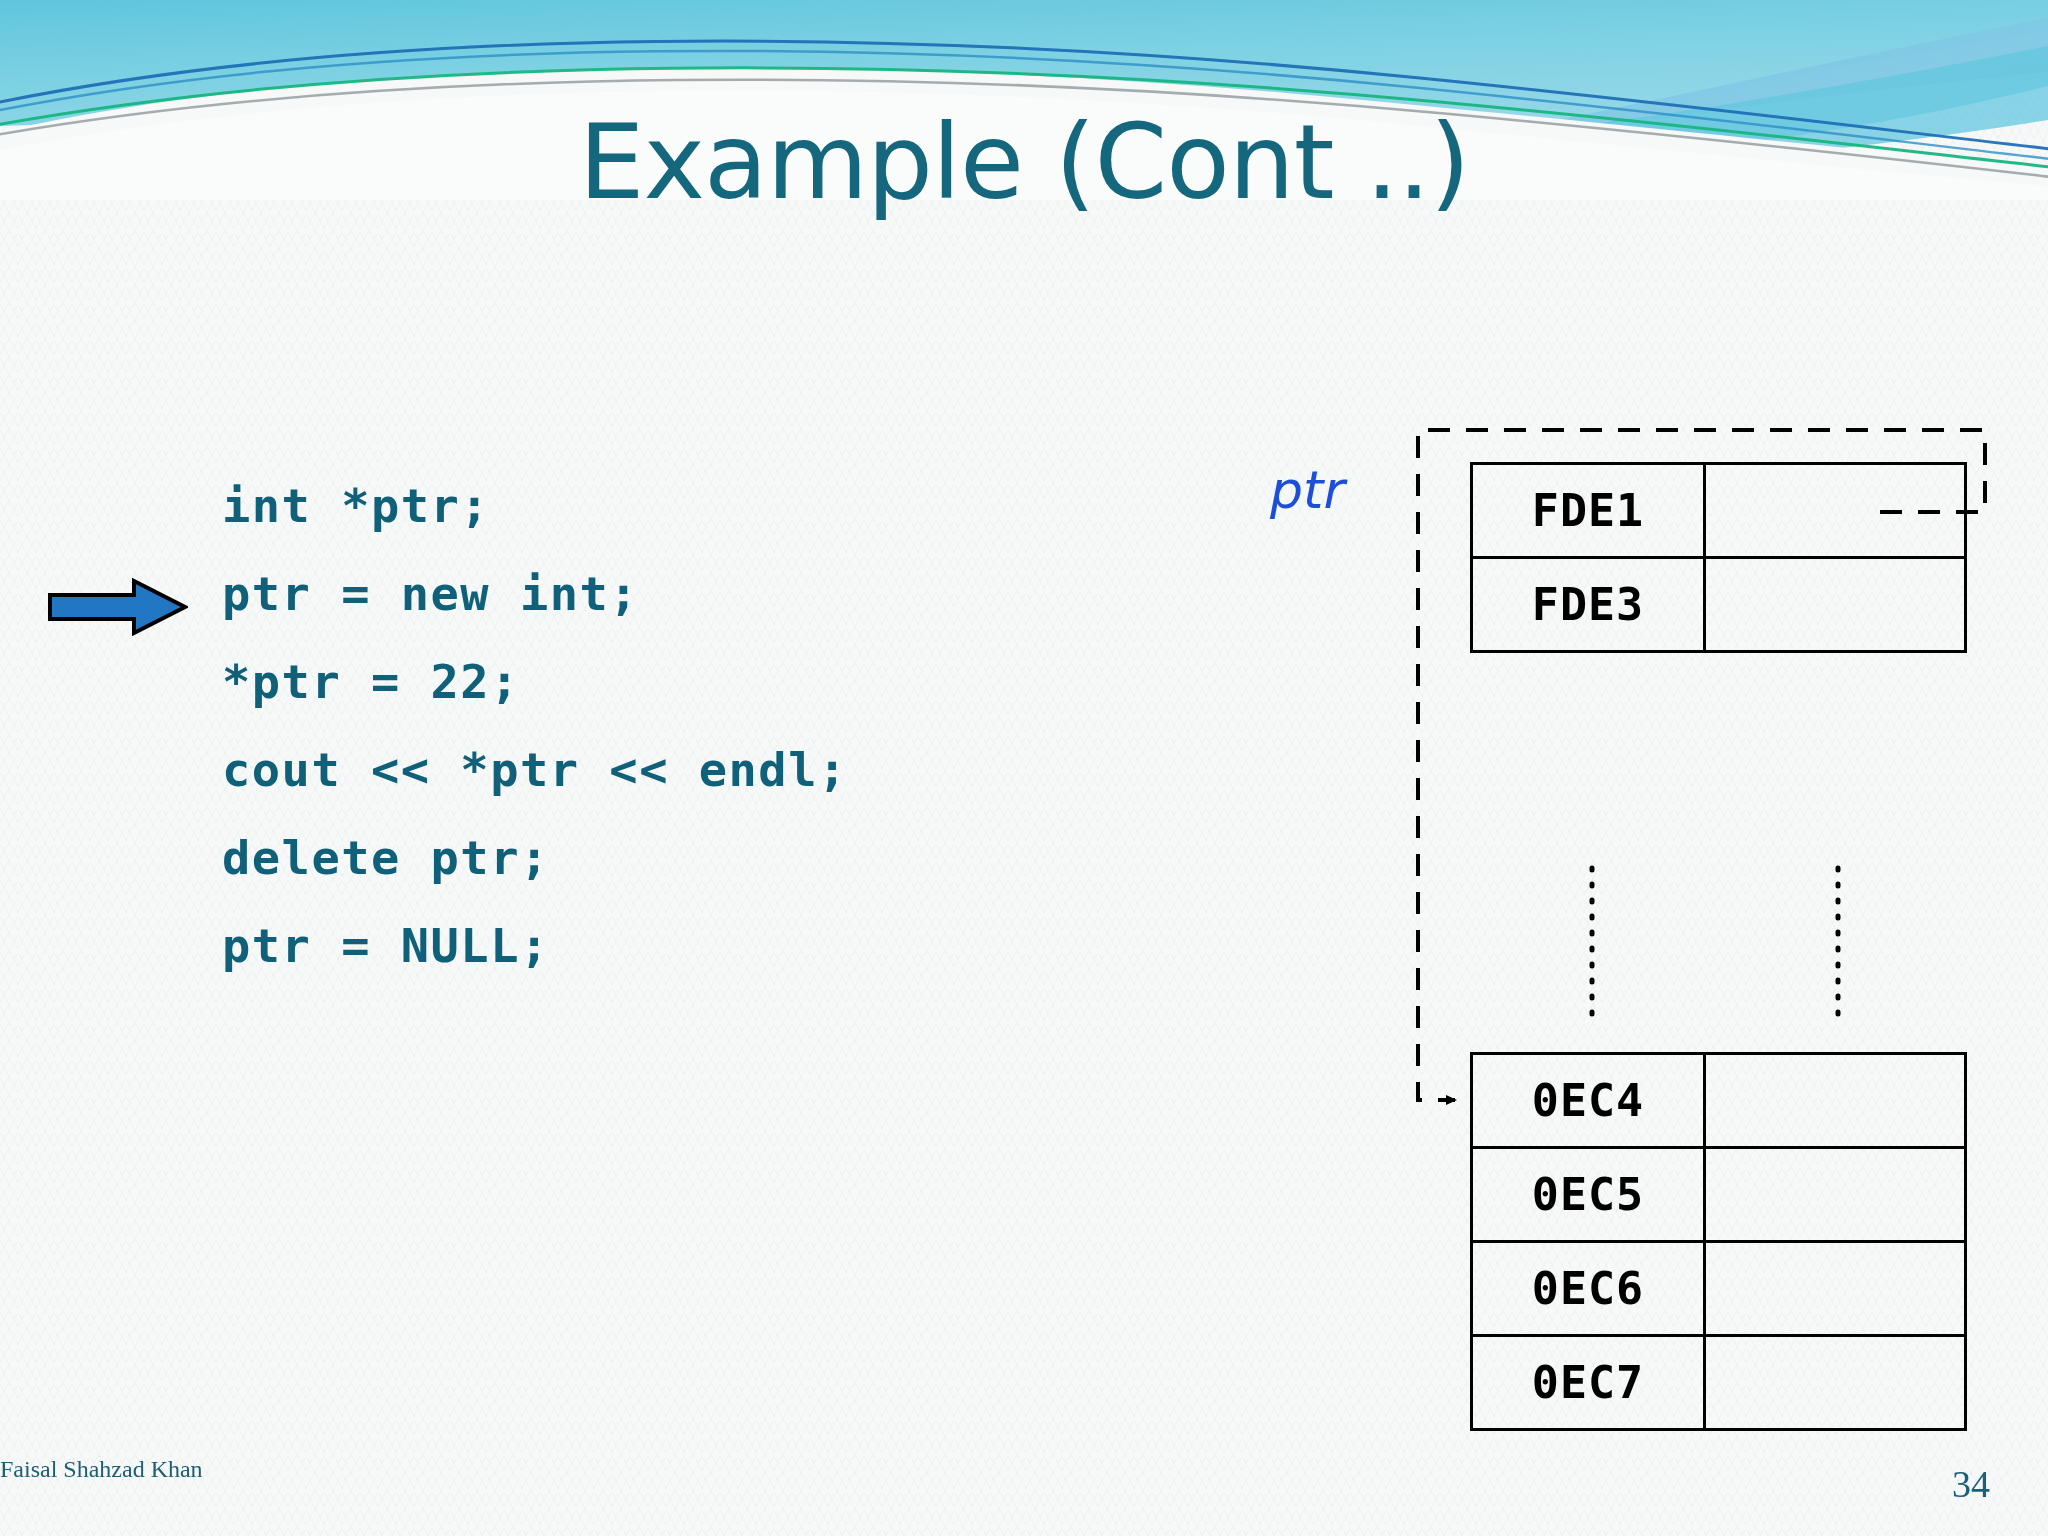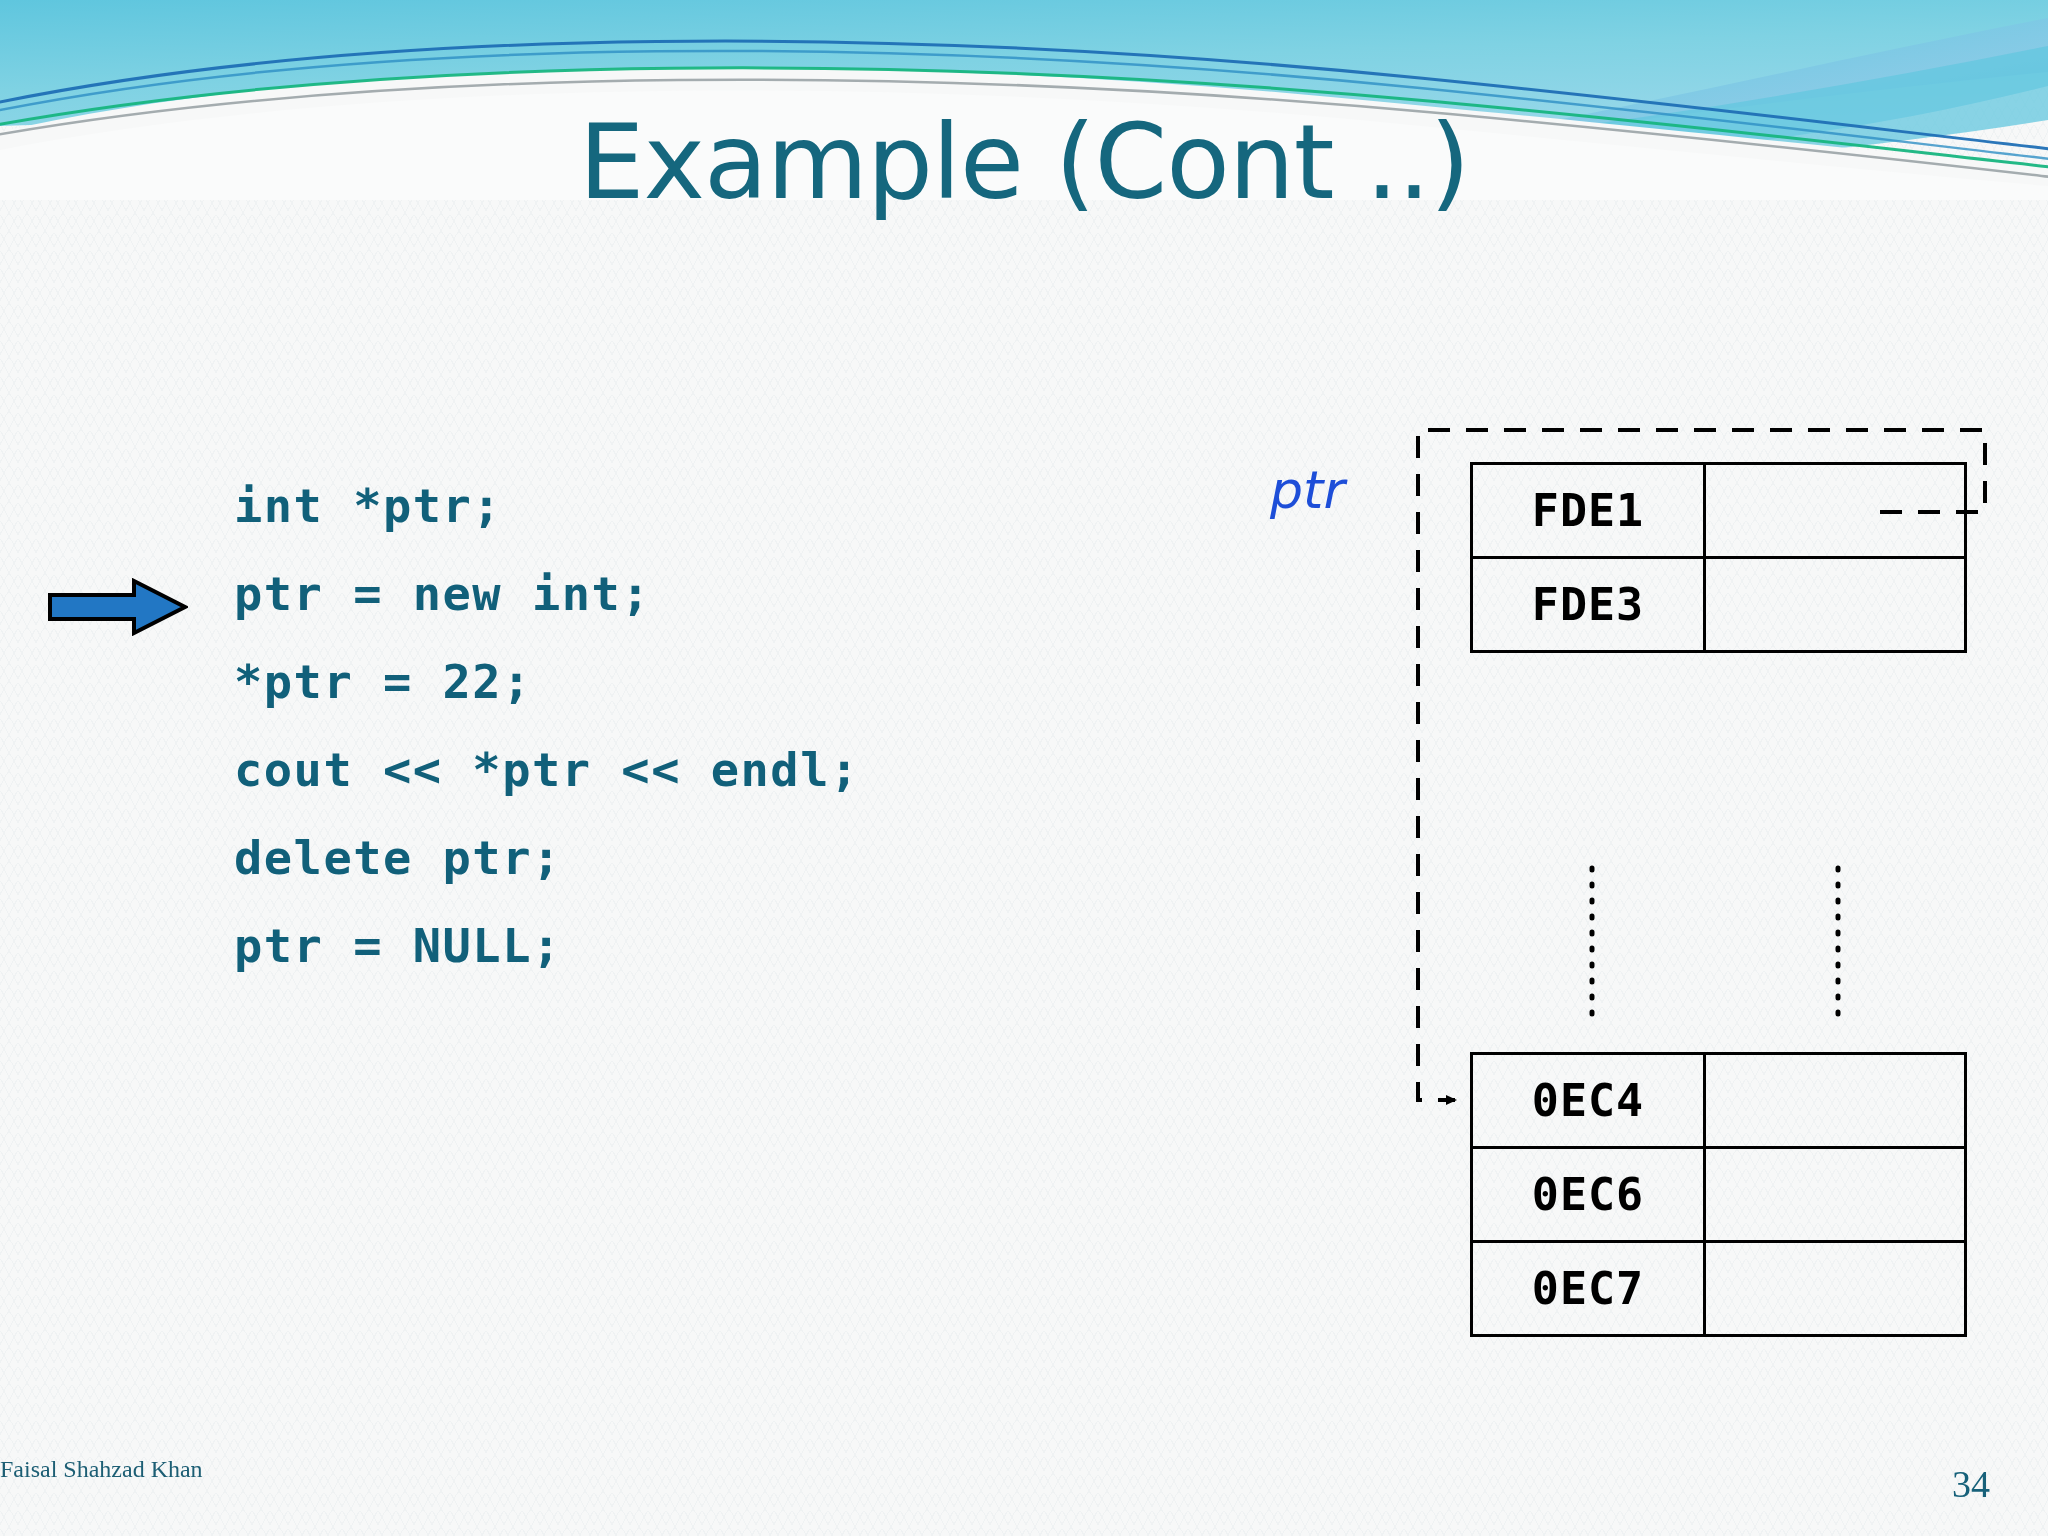--- a/index.html
+++ b/index.html
@@ -65,21 +65,20 @@
     font-family: "DejaVu Sans Mono", "Liberation Mono", monospace;
     font-size: 47px;
     font-weight: bold;
     color: #11607A;
     letter-spacing: 1.5px;
   }
   .code-line {
     height: 88px;
     line-height: 88px;
     white-space: pre;
-    margin-left: 12px;
   }
 
   
   .step-arrow {
     position: absolute;
     left: 48px;
     top: 578px;
     width: 140px;
     height: 58px;
   }
@@ -241,20 +240,24 @@
     </tbody>
   </table>
 
   <table class="memtable" id="table-bot">
     <tbody>
       <tr>
         <td class="addr">0EC4</td>
         <td class="val"></td>
       </tr>
       <tr>
+        <td class="addr">0EC5</td>
+        <td class="val"></td>
+      </tr>
+      <tr>
         <td class="addr">0EC6</td>
         <td class="val"></td>
       </tr>
       <tr>
         <td class="addr">0EC7</td>
         <td class="val"></td>
       </tr>
     </tbody>
   </table>
 

